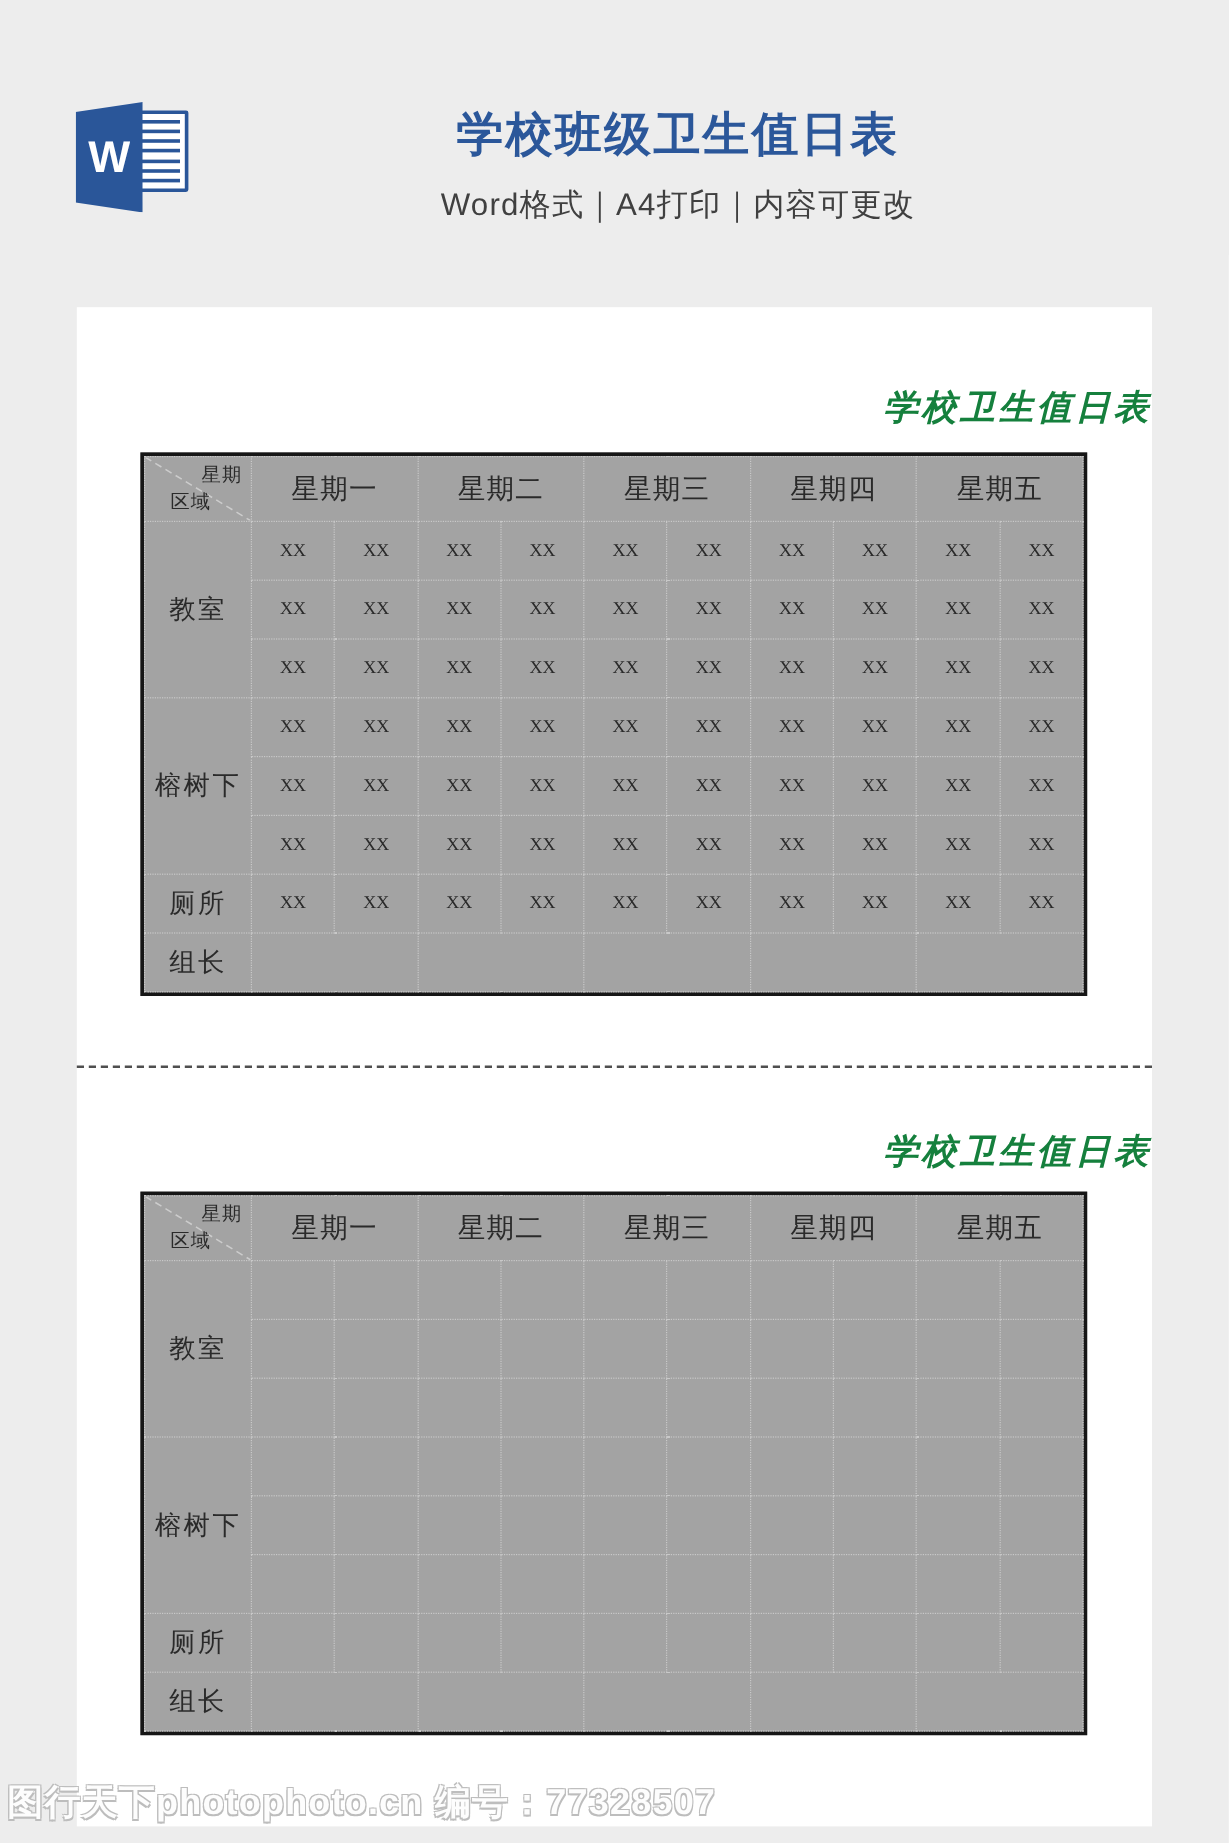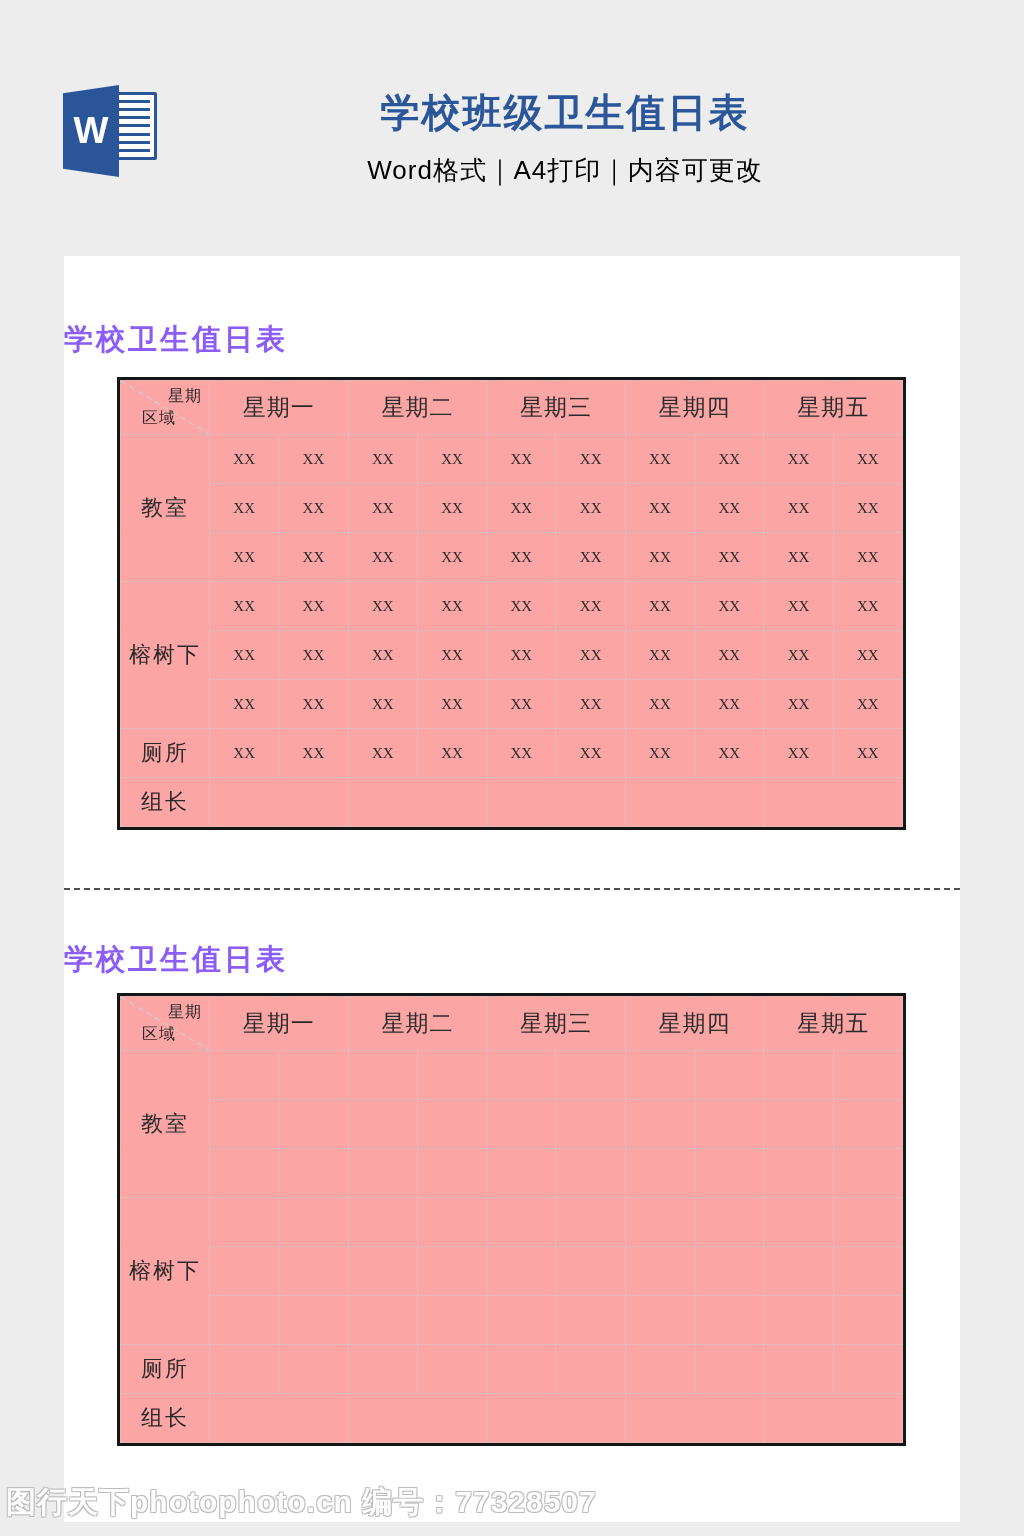--- a/index.html
+++ b/index.html
@@ -20,34 +20,34 @@
     position:absolute;left:0;top:0;width:56px;height:92px;background:#2a5699;
     clip-path:polygon(0 9%,100% 0,100% 100%,0 91%);
     display:flex;align-items:center;justify-content:center;
     color:#fff;font-weight:bold;font-size:37px;
   }
   .banner-text{position:absolute;left:170px;top:90px;width:790px;text-align:center;}
   .banner-title{
     margin:0;font-size:39px;font-weight:bold;color:#2b579a;letter-spacing:2px;line-height:1.2;
   }
   .banner-sub{
-    margin:16px 0 0 0;font-size:26px;color:#000000;letter-spacing:1px;
+    margin:16px 0 0 0;font-size:26px;color:#404040;letter-spacing:1px;
   }
   
   .sheet{position:absolute;left:64px;top:256px;width:896px;height:1266px;background:#fff;}
   .table-title{
-    position:absolute;left:0;width:100%;text-align:left;margin:0;
+    position:absolute;left:0;width:100%;text-align:right;margin:0;
     font-family:"Liberation Serif","DejaVu Serif",serif;
-    font-size:29px;font-weight:bold;color:#8b5cf6;letter-spacing:3px;
+    font-size:29px;font-weight:bold;color:#15803d;letter-spacing:3px;font-style:italic;
   }
   #title-1{top:64px;}
   #title-2{top:684px;}
   .table-frame{
     position:absolute;left:53px;width:789px;box-sizing:border-box;
-    border:3px solid #161616;background:#fca5a5;
+    border:3px solid #161616;background:#a3a3a3;
   }
   #frame-1{top:121px;}
   #frame-2{top:737px;}
   table.duty{
     border-collapse:collapse;table-layout:fixed;width:783px;
     font-family:"Liberation Serif","DejaVu Serif",serif;color:#2a2a2a;
   }
   table.duty td{
     border:1px dotted #c9c9c9;text-align:center;vertical-align:middle;
     overflow:hidden;padding:0;

